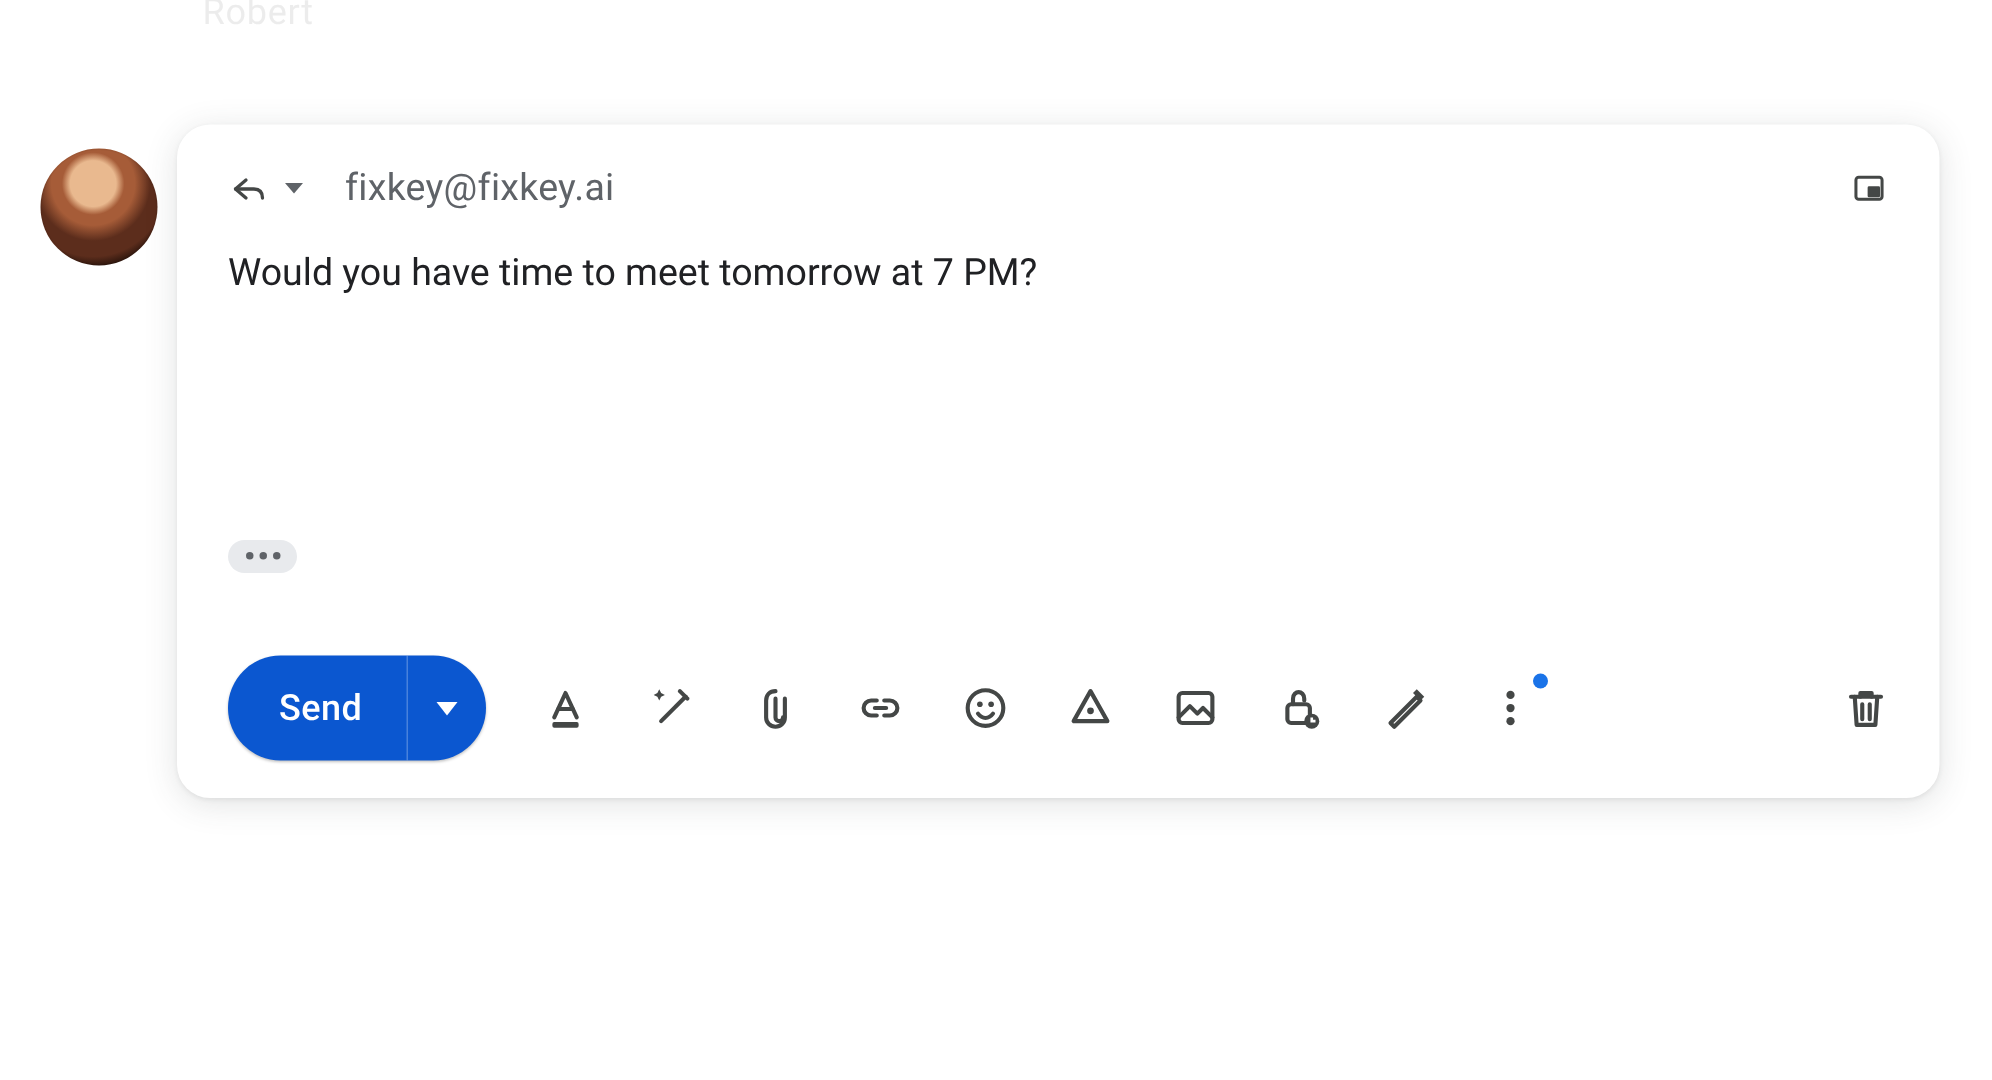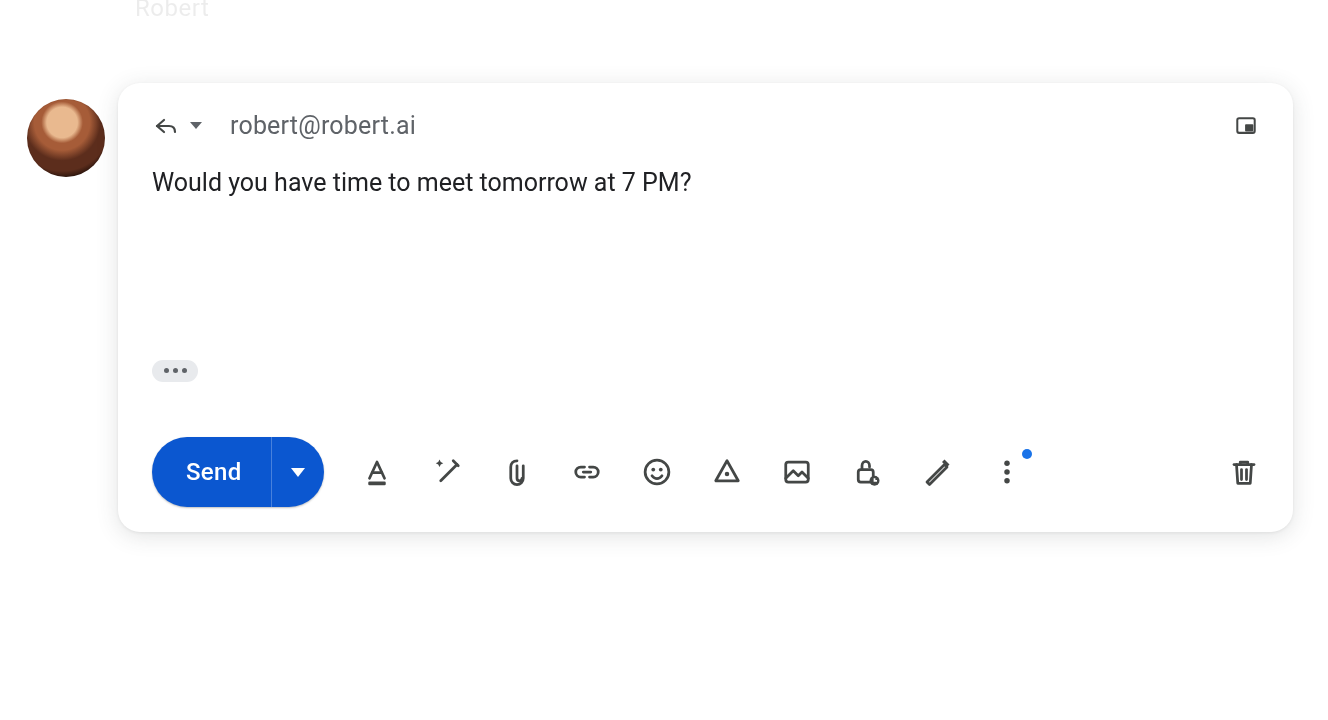--- a/index.html
+++ b/index.html
@@ -98,21 +98,21 @@
   <div class="card">
 
     <div class="header">
       <div class="reply-group" title="Reply">
         <svg class="reply-arrow" viewBox="0 0 24 24">
           <path class="icon-stroke" d="M10 6 L3 12 L10 18"></path>
           <path class="icon-stroke" d="M3 12 H15 C19 12 21 14 21 18"></path>
         </svg>
         <span class="caret-down" title="Type of response"></span>
       </div>
-      <div class="recipient">robert@robert.ai</div>
+      <div class="recipient">fixkey@fixkey.ai</div>
       <div class="spacer"></div>
       <svg class="popout" viewBox="0 0 24 24" title="Open in new window">
         <rect class="icon-stroke" x="2.5" y="3.5" width="19" height="16" rx="2"></rect>
         <rect class="icon-fill" x="11" y="10" width="9" height="8" rx="1"></rect>
       </svg>
     </div>
 
     <div class="body-area">
       <div class="body-text">Would you have time to meet tomorrow at 7 PM?</div>
     </div>

